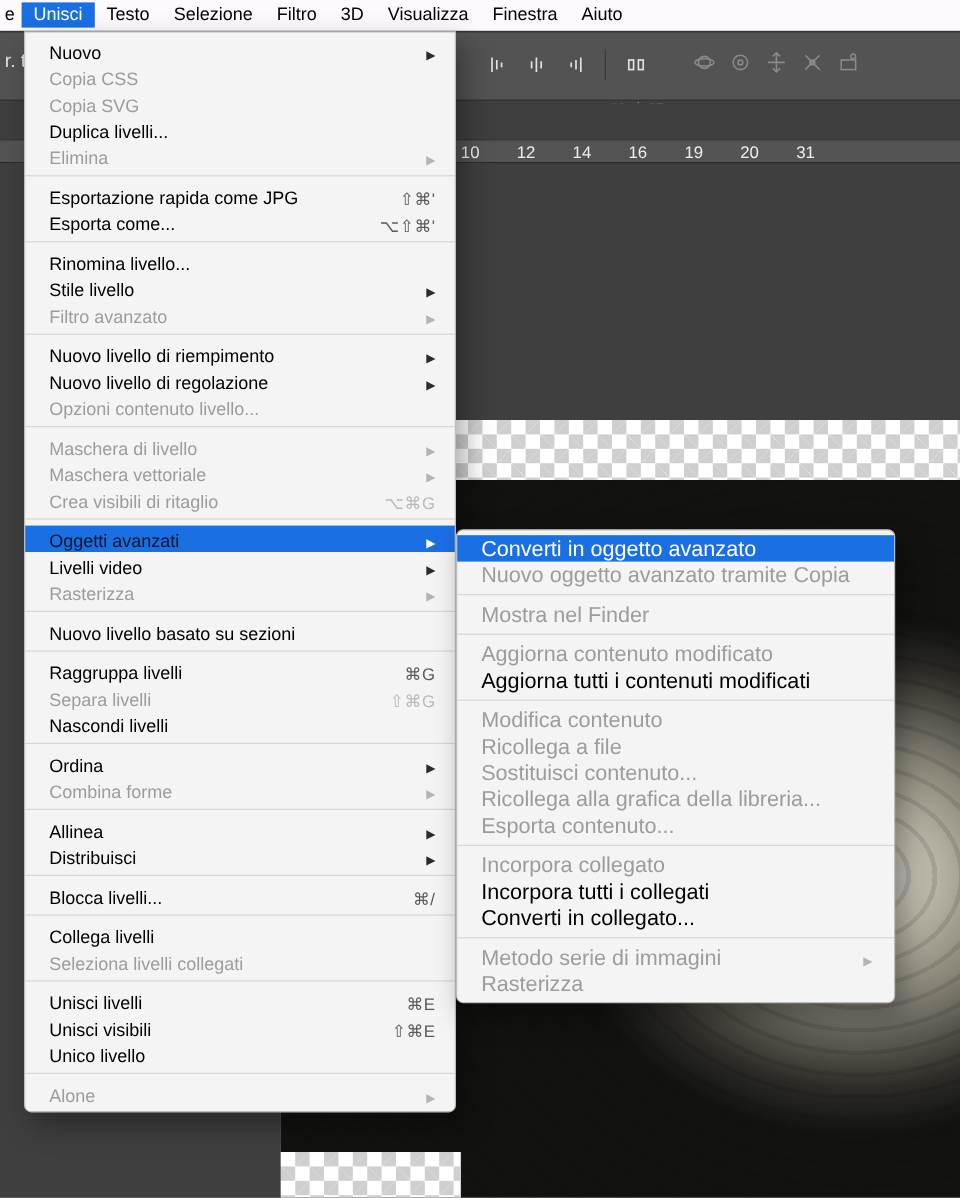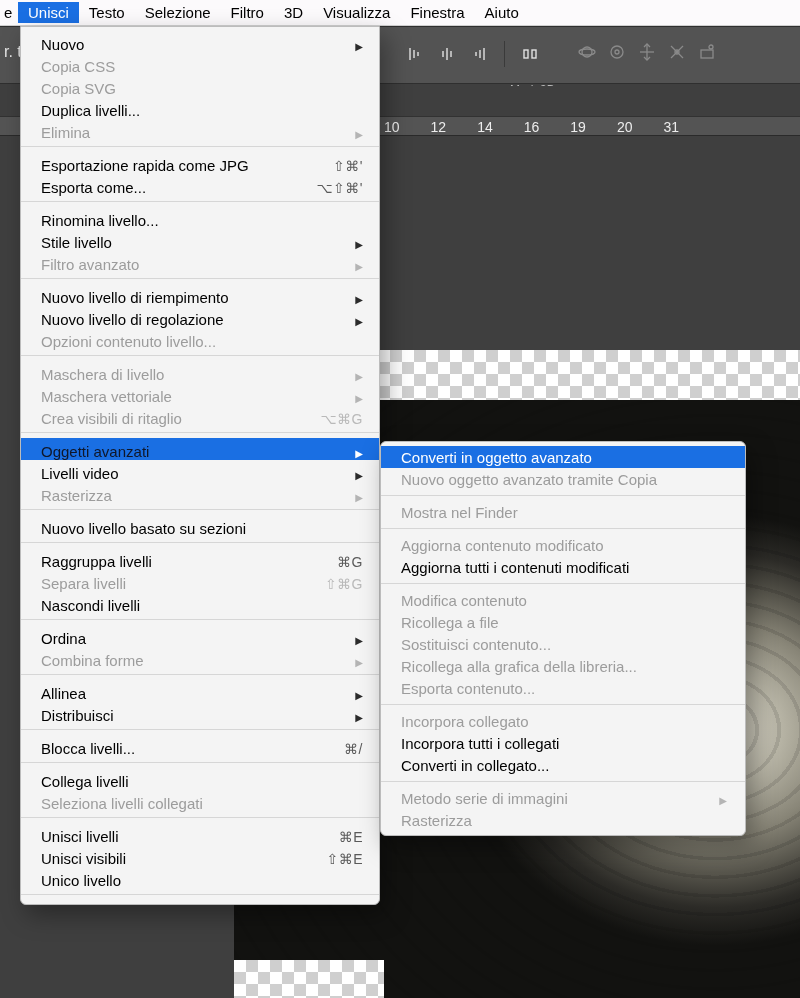--- a/index.html
+++ b/index.html
@@ -208,21 +208,21 @@
   .submenu {
     position: absolute;
     top: 441px;
     left: 380px;
     width: 366px;
     background: #f4f4f4;
     border: 1px solid #bcbcbc;
     border-radius: 6px;
     box-shadow: 6px 10px 24px rgba(0,0,0,0.35);
     padding: 4px 0;
-    font-size: 15px;
+    font-size: 18px;
     color:#000;
   }
   .submenu .si {
     display:flex;
     align-items:center;
     height:22px;
     padding: 0 18px 0 20px;
   }
   .submenu .si .label { flex:1; }
   .submenu .si.disabled { color:#9c9c9c; }
@@ -469,20 +469,24 @@
       <span class="shortcut">⌘E</span>
     </div>
     <div class="mi">
       <span class="label">Unisci visibili</span>
       <span class="shortcut">⇧⌘E</span>
     </div>
     <div class="mi">
       <span class="label">Unico livello</span>
     </div>
     <div class="sep"></div>
+    <div class="mi disabled">
+      <span class="label">Alone</span>
+      <span class="arrow-dis"></span>
+    </div>
   </div>
 
 <div class="submenu" id="sub-menu">
     <div class="si highlight">
       <span class="label">Converti in oggetto avanzato</span>
     </div>
     <div class="si disabled">
       <span class="label">Nuovo oggetto avanzato tramite Copia</span>
     </div>
     <div class="sep"></div>

